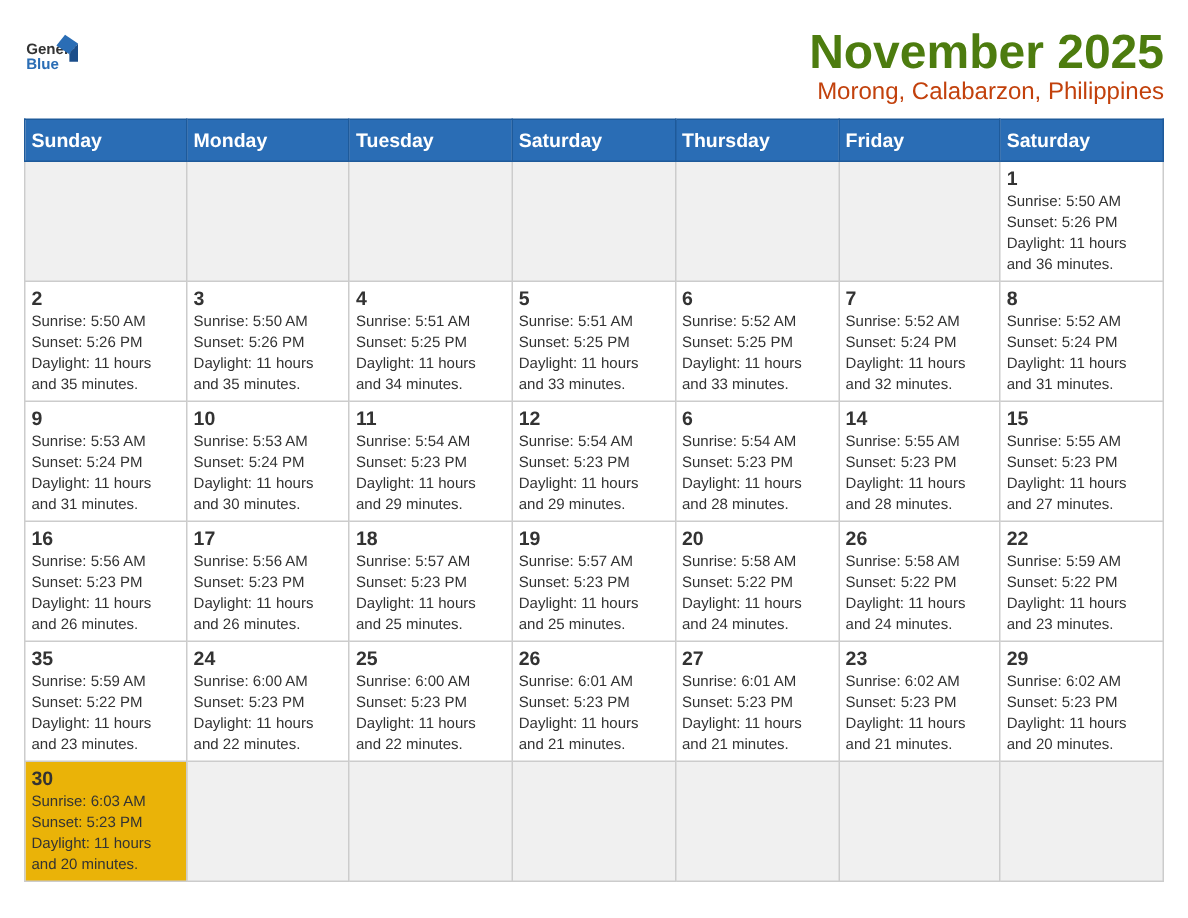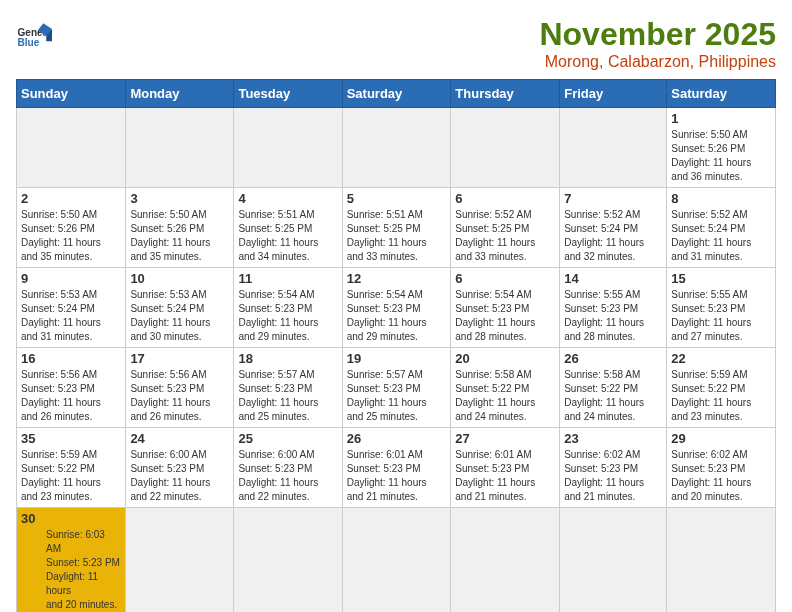--- a/index.html
+++ b/index.html
@@ -332,21 +332,21 @@
           <span class="day-number">29</span>
           <div class="day-info" style="white-space: pre-line;">Sunrise: 6:02 AM
 Sunset: 5:23 PM
 Daylight: 11 hours
 and 20 minutes.</div>
         </td>
       </tr>
       <tr>
         <td class="has-data">
           <span class="day-number">30</span>
-          <div class="day-info" style="white-space: pre-line; margin-left: 25px;">Sunrise: 6:03 AM
+          <div class="day-info" style="white-space: pre-line;">Sunrise: 6:03 AM
 Sunset: 5:23 PM
 Daylight: 11 hours
 and 20 minutes.</div>
         </td>
         <td class="last-row"></td>
         <td class="last-row"></td>
         <td class="last-row"></td>
         <td class="last-row"></td>
         <td class="last-row"></td>
         <td class="last-row"></td>

